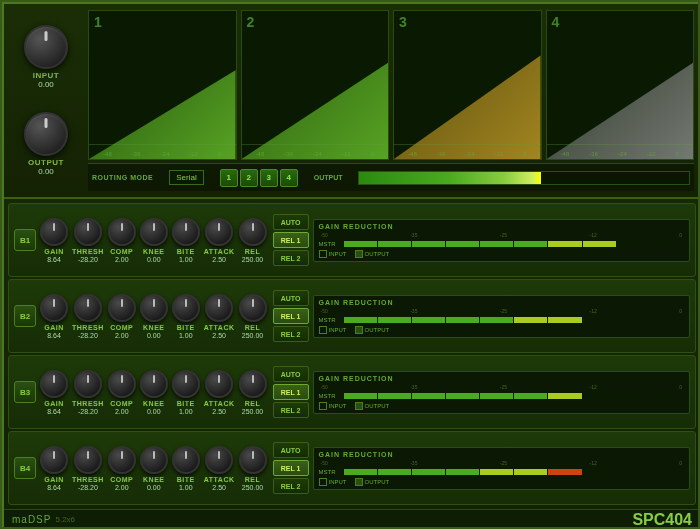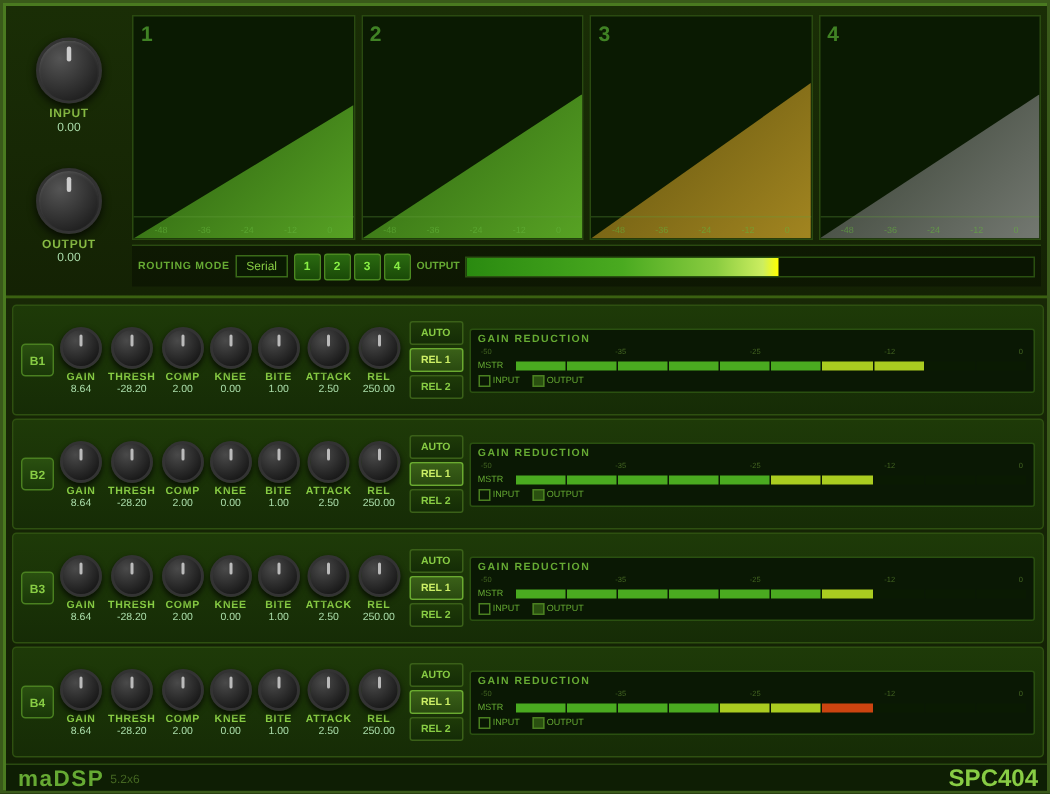--- a/index.html
+++ b/index.html
@@ -175,21 +175,21 @@
     }
 
     .graph-label-x {
       font-size: 6px;
       color: rgba(100,180,60,0.6);
     }
 
     .routing-bar {
       display: flex;
       align-items: center;
-      gap: 4px;
+      gap: 16px;
       padding: 3px 4px;
       height: 28px;
       background: rgba(0,0,0,0.3);
       border-top: 1px solid #2a4a10;
     }
 
     .routing-label {
       font-size: 7px;
       color: #66aa33;
       font-weight: bold;
@@ -431,23 +431,23 @@
       display: flex;
       justify-content: space-between;
       align-items: center;
       padding: 2px 8px;
       height: 20px;
       background: #0e1e04;
       border-top: 1px solid #2a4a10;
     }
 
     .footer-brand {
-      font-size: 15px;
+      font-size: 10px;
       color: #66aa33;
-      font-weight: bold;
+      font-weight: normal;
       letter-spacing: 1px;
     }
 
     .footer-version {
       font-size: 8px;
       color: #446622;
     }
 
     .footer-model {
       font-size: 16px;

